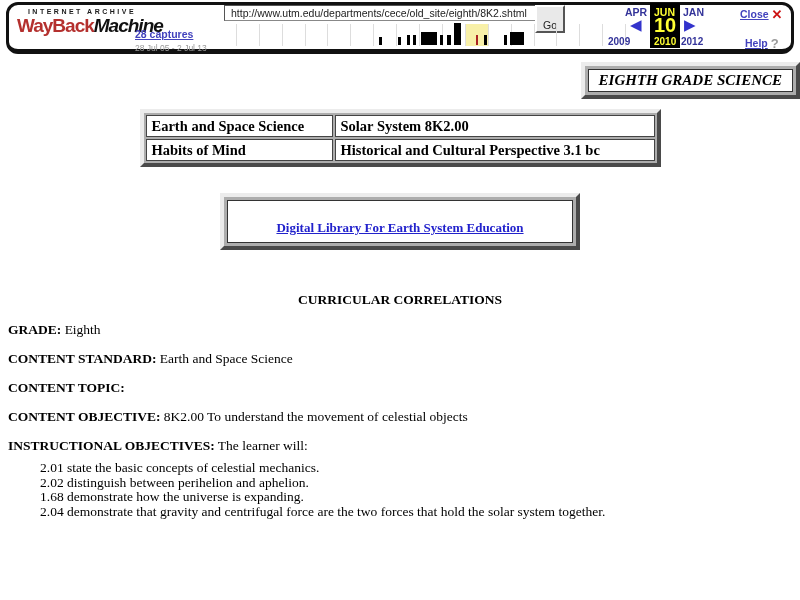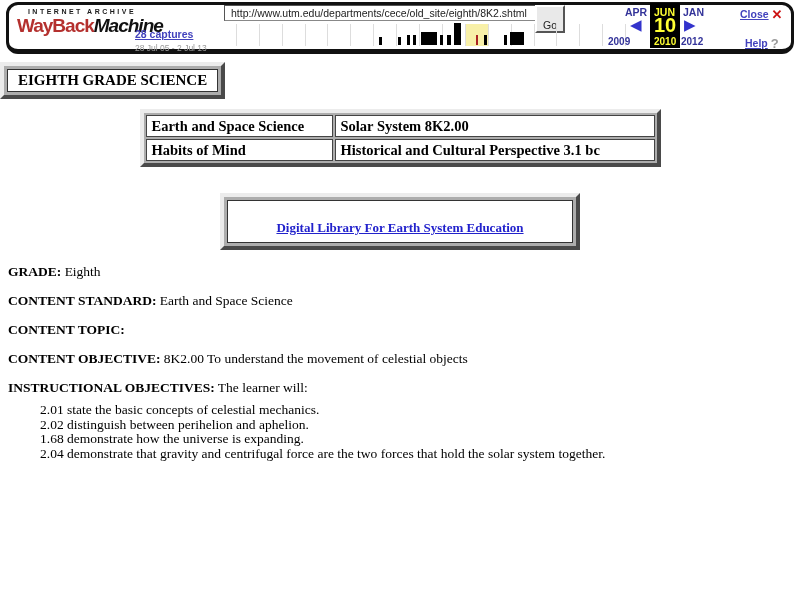--- a/index.html
+++ b/index.html
@@ -54,21 +54,21 @@
   .wb-close a,.wb-help a{color:#4242bd;text-decoration:underline;}
   .x-icon{color:#cc1111;font-weight:bold;font-size:13px;vertical-align:-1px;margin-left:3px;text-decoration:none;display:inline-block;}
   .q-icon{color:#9a9a9a;font-weight:bold;font-size:13px;vertical-align:-1px;margin-left:3px;text-decoration:none;display:inline-block;}
 
   
   .main{position:absolute;top:54px;left:0;width:800px;}
   .bevel{
     border:4px solid;border-color:#ececec #4a4a4a #4a4a4a #ececec;
     background:#adadad;padding:3px;
   }
-  .banner-wrap{display:flex;justify-content:flex-start;margin-top:8px;}
+  .banner-wrap{display:flex;justify-content:flex-end;margin-top:8px;font-style:italic;}
   .banner-inner{
     border:1px solid #333;background:#fff;padding:2px 10px;
     font-weight:bold;font-size:15px;white-space:nowrap;
   }
   table.topics{margin:10px auto 0;border:4px solid;border-color:#ececec #4a4a4a #4a4a4a #ececec;background:#adadad;border-spacing:2px;border-collapse:separate;}
   table.topics td{
     background:#fff;border:1px solid #444;font-weight:bold;font-size:14.5px;
     padding:0 5px;height:20px;white-space:nowrap;
   }
   td.c1{width:175px;} td.c2{width:308px;}
@@ -160,20 +160,21 @@
     </table>
 
   <div class="dlese-wrap">
     <div class="bevel dlese-outer">
       <div class="dlese-inner">
         <a class="dlese-link">Digital Library For Earth System Education</a>
       </div>
     </div>
   </div>
 
+  <div class="cc-heading">CURRICULAR CORRELATIONS</div>
 
   <p class="sec"><b>GRADE:</b> <span>Eighth</span></p>
   <p class="sec"><b>CONTENT STANDARD:</b> <span>Earth and Space Science</span></p>
   <p class="sec"><b>CONTENT TOPIC:</b> <span></span></p>
   <p class="sec"><b>CONTENT OBJECTIVE:</b> <span>8K2.00 To understand the movement of celestial objects</span></p>
   <p class="sec"><b>INSTRUCTIONAL OBJECTIVES:</b> <span>The learner will:</span></p>
 
   <div class="objectives">
     <div>2.01 state the basic concepts of celestial mechanics.</div>
     <div>2.02 distinguish between perihelion and aphelion.</div>

